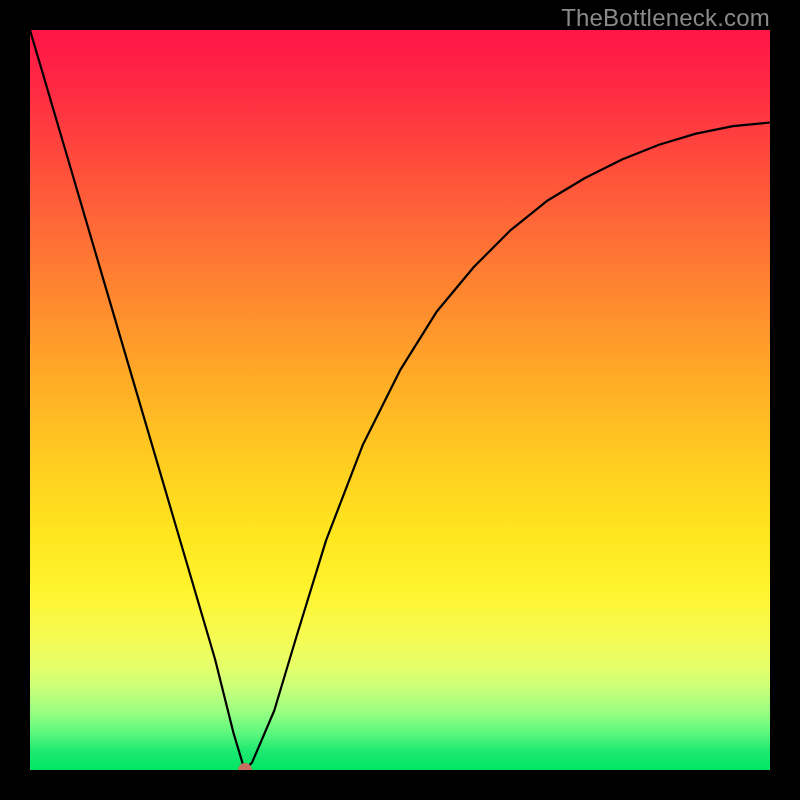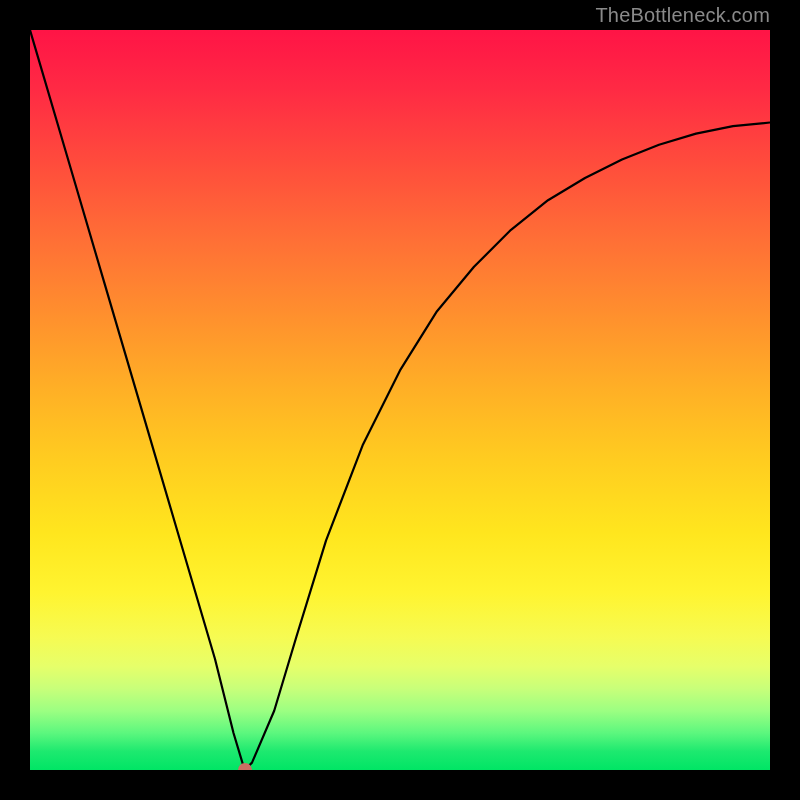--- a/index.html
+++ b/index.html
@@ -47,21 +47,21 @@
       #5cf77e 95%,
       #1de96f 97.5%,
       #00e565 100%
     );
   }
   .watermark {
     position: absolute;
     top: 4px;
     right: 30px;
     color: #8a8a8a;
-    font-size: 20px;
+    font-size: 24px;
     letter-spacing: 0.2px;
     font-weight: 500;
     user-select: none;
   }
   .curve-svg {
     position: absolute;
     inset: 0;
     width: 100%;
     height: 100%;
   }

